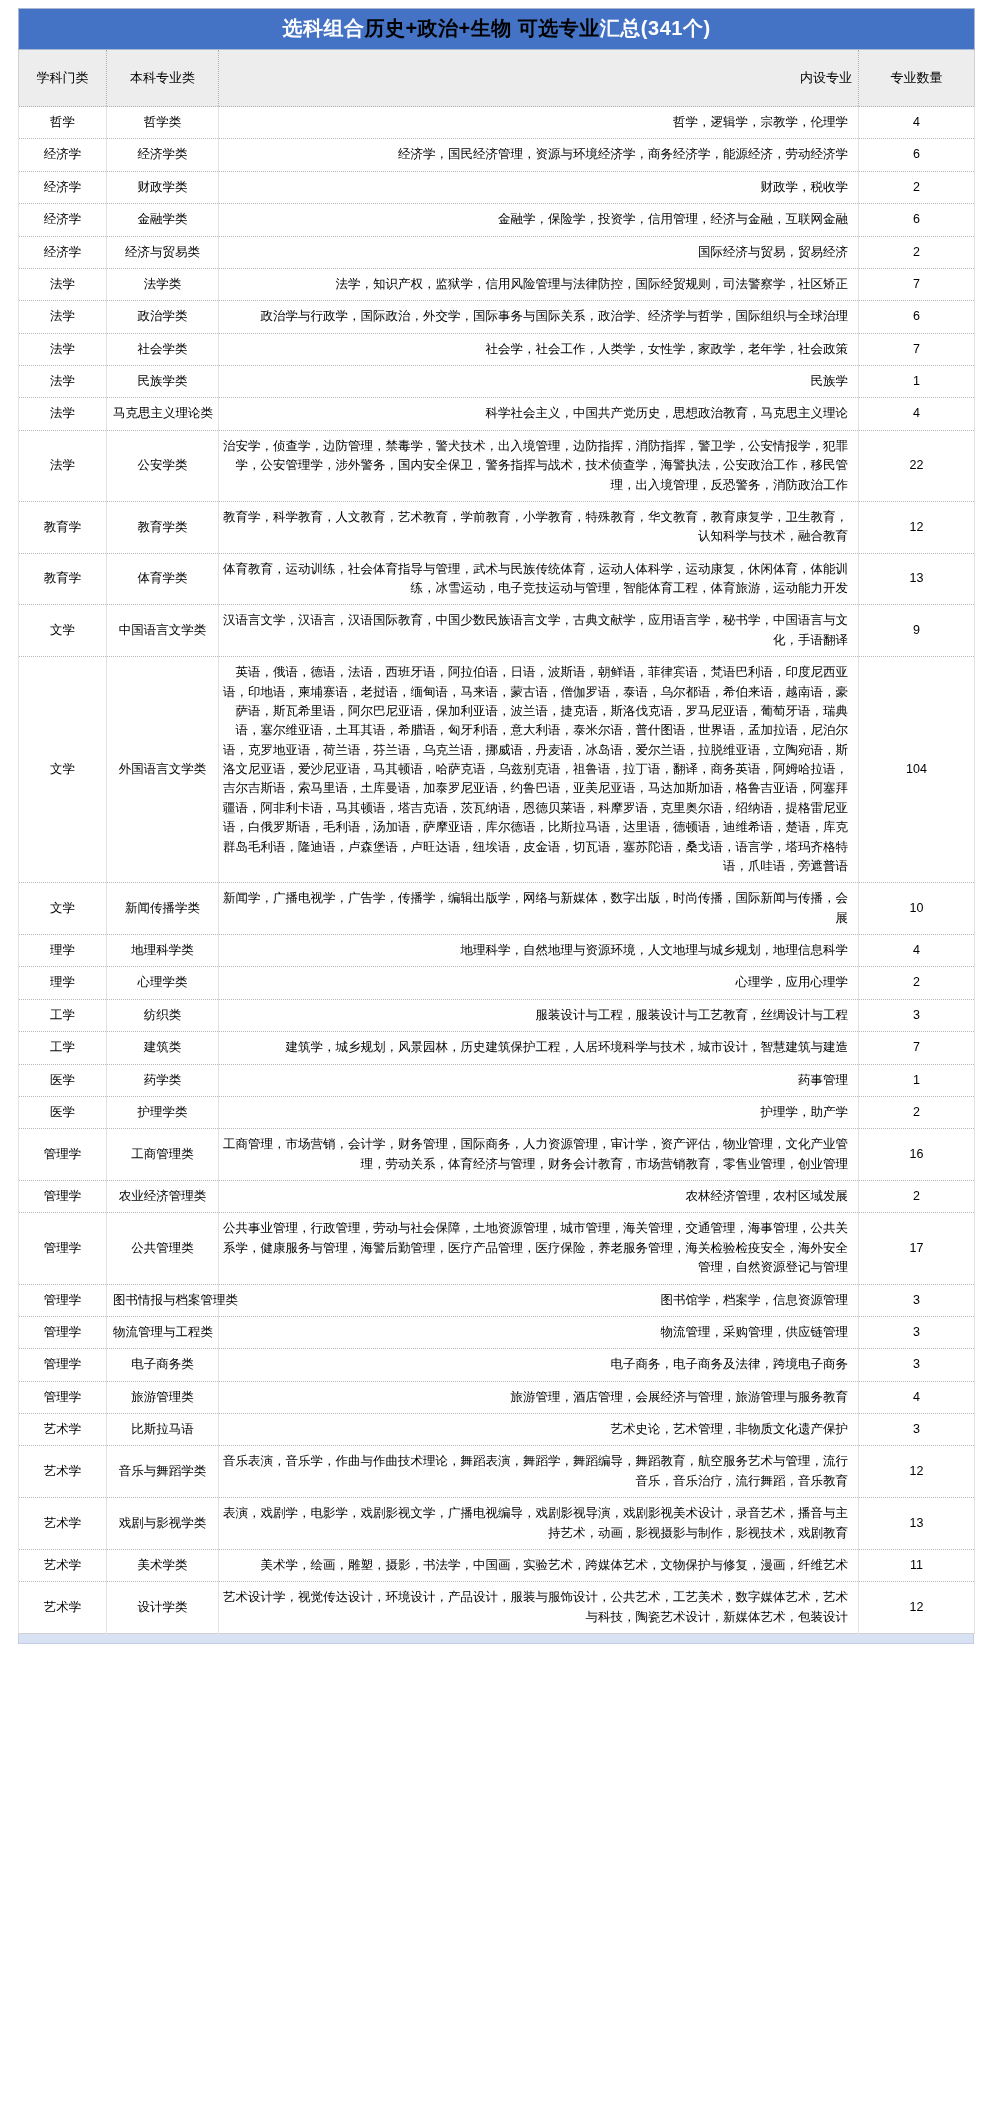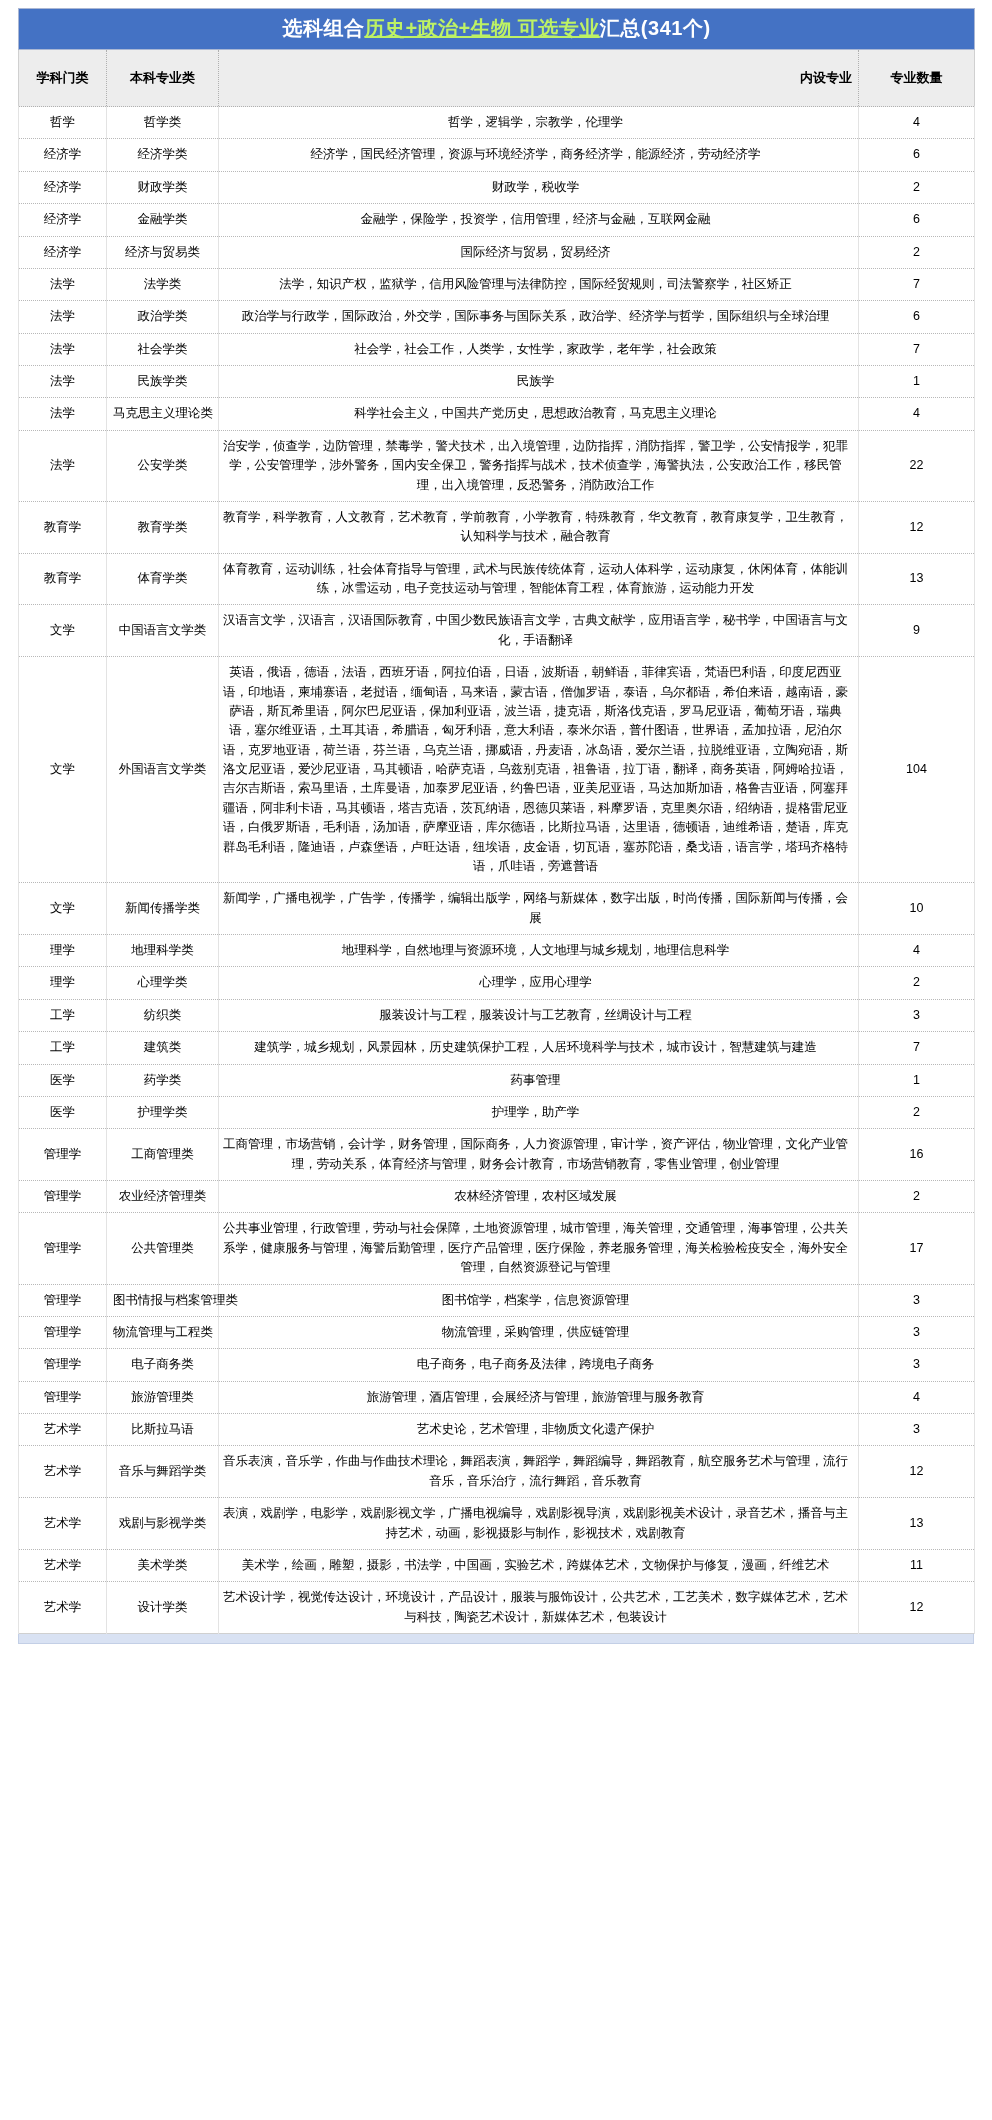--- a/index.html
+++ b/index.html
@@ -36,26 +36,26 @@
     background: #4472C4;
     color: #ffffff;
     text-align: center;
     font-size: 20px;
     font-weight: bold;
     letter-spacing: .5px;
     padding: 6px 4px 7px 4px;
     border: 1px solid #aab7d4;
     height: 34px;
   }
-  .t-accent { color: #bef264; text-decoration: underline; }
+  .t-accent { color: #000000; }
 
   
   tr.head-row td {
     background: #EDEDED;
-    font-weight: bold;
+    font-weight: normal;
     font-size: 13px;
     text-align: center;
     height: 40px;
     padding: 19px 6px;
     border: 1px solid #c9c9c9;
     border-style: dotted;
     border-color: #b0b0b0;
   }
   tr.head-row td.h-list {
     text-align: right;
@@ -70,21 +70,21 @@
     padding: 6px 6px;
     vertical-align: middle;
     line-height: 1.55;
   }
   tbody tr td.cat,
   tbody tr td.sub {
     text-align: center;
     white-space: nowrap;
   }
   tbody tr td.list {
-    text-align: center;
+    text-align: right;
     padding-left: 4px;
     padding-right: 10px;
     word-break: break-all;
   }
   tbody tr td.count {
     text-align: center;
   }
   tbody tr:first-child td { border-top: 1px dotted #b8b8b8; }
 
   

